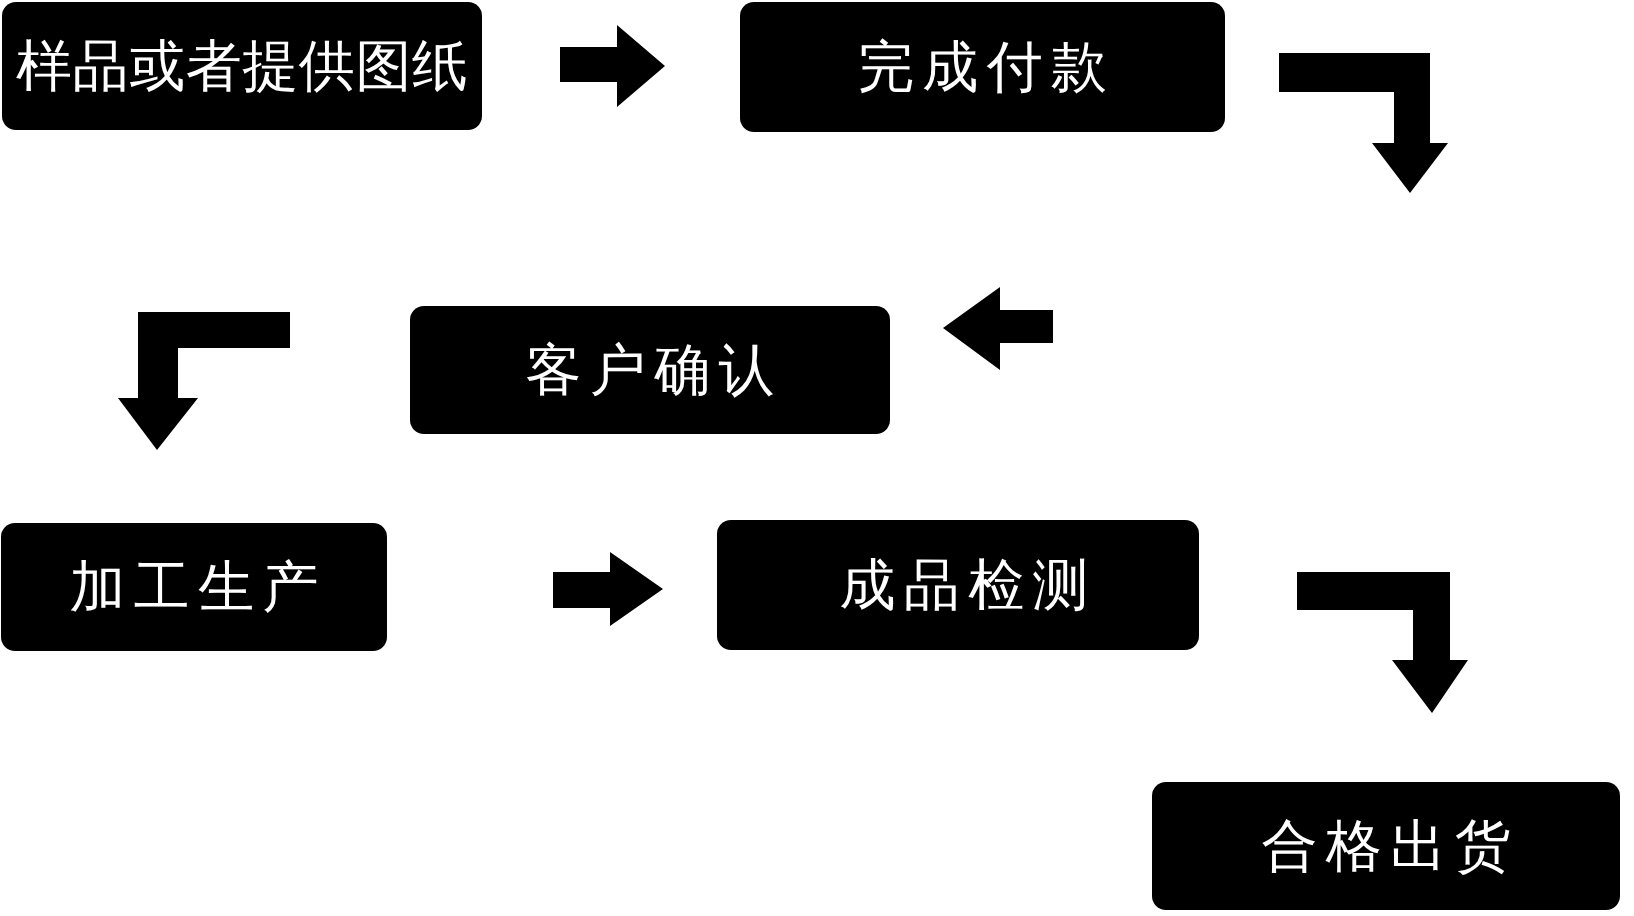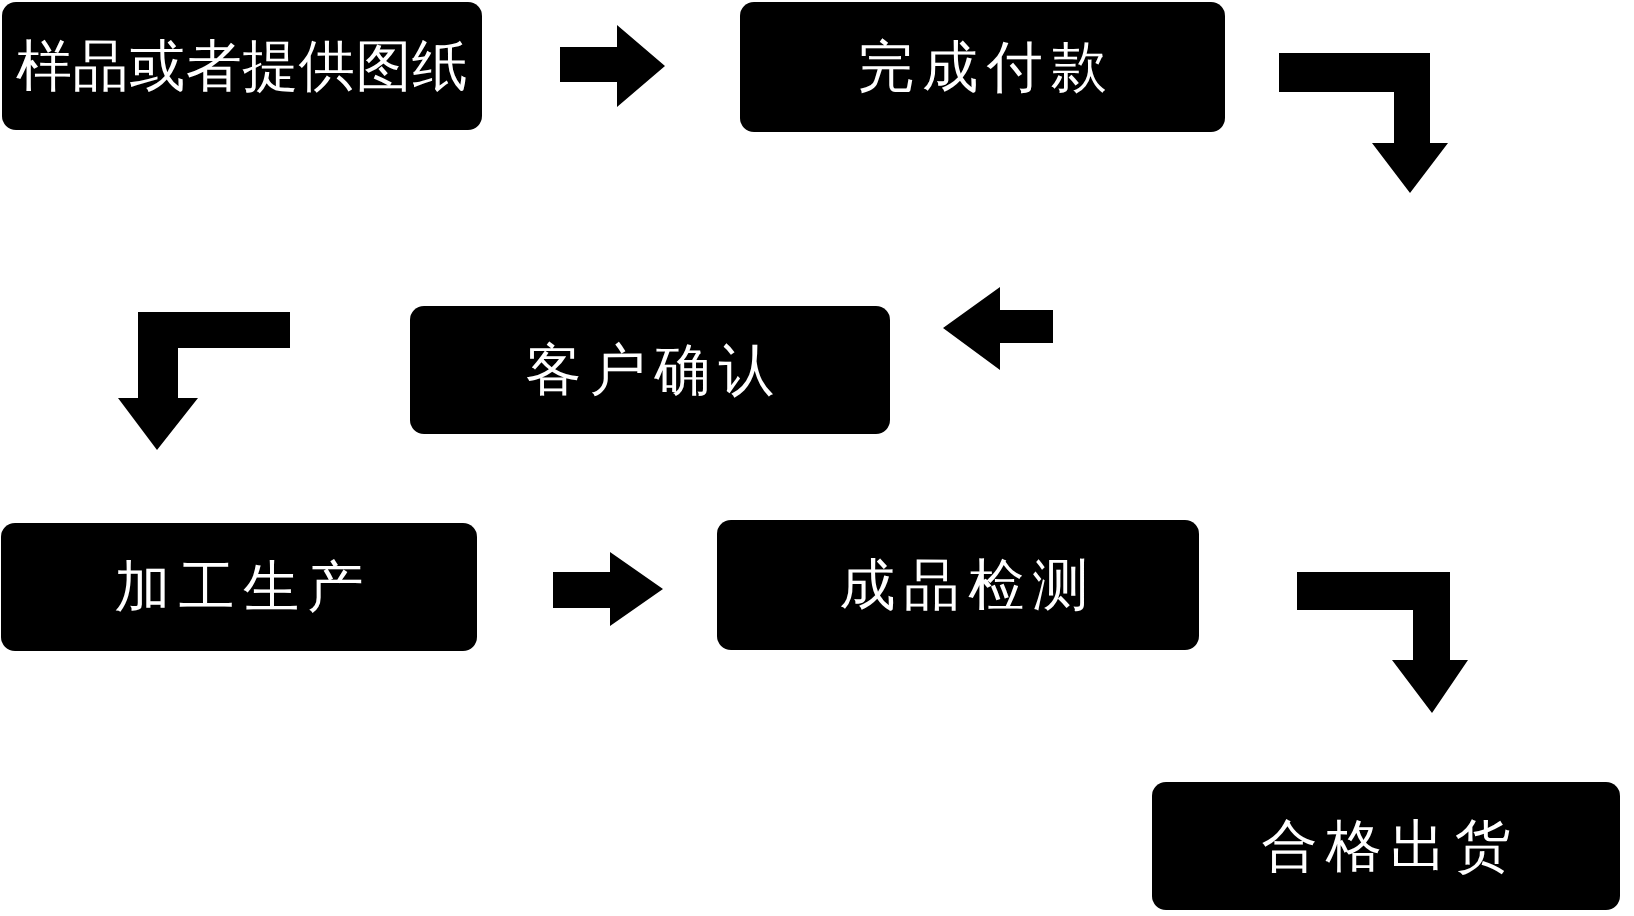--- a/index.html
+++ b/index.html
@@ -74,21 +74,21 @@
   </svg>
 
   <div class="step-box" style="left:410px; top:258px; width:480px; height:128px;margin-top:48px;">
     <span class="step-label">客户确认</span>
   </div>
 
   <svg class="flow-arrow" style="left:118px; top:312px;" width="172" height="138" viewBox="0 0 172 138">
     <polygon points="20,0 172,0 172,36 60,36 60,86 80,86 39,138 0,86 20,86"></polygon>
   </svg>
 
-  <div class="step-box" style="left:1px; top:523px; width:476px; height:128px;">
+  <div class="step-box" style="left:1px; top:523px; width:386px; height:128px;">
     <span class="step-label">加工生产</span>
   </div>
 
   <svg class="flow-arrow" style="left:553px; top:552px;" width="110" height="74" viewBox="0 0 110 74">
     <polygon points="0,20 57,20 57,0 110,37 57,74 57,56 0,56"></polygon>
   </svg>
 
   <div class="step-box" style="left:717px; top:520px; width:482px; height:130px;padding-left:12px;">
     <span class="step-label">成品检测</span>
   </div>

